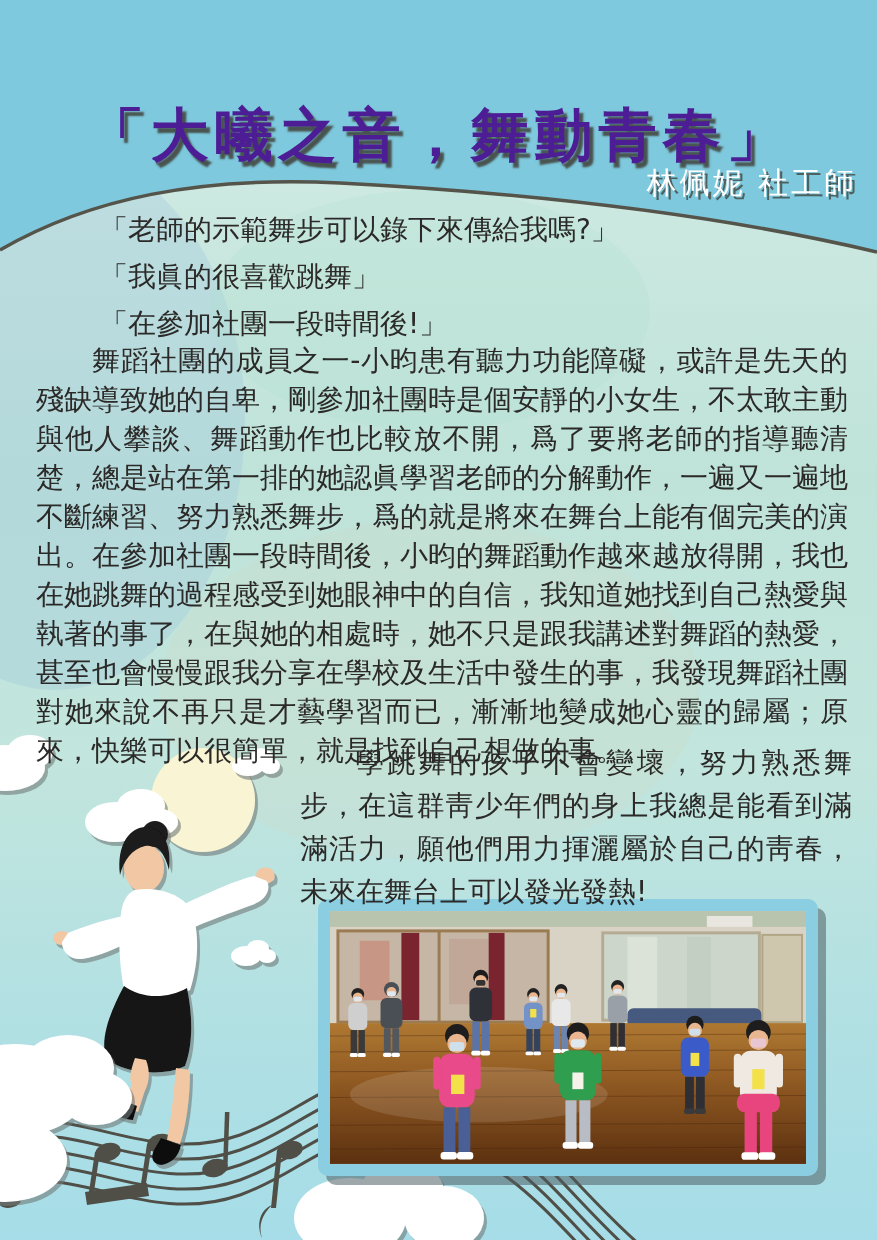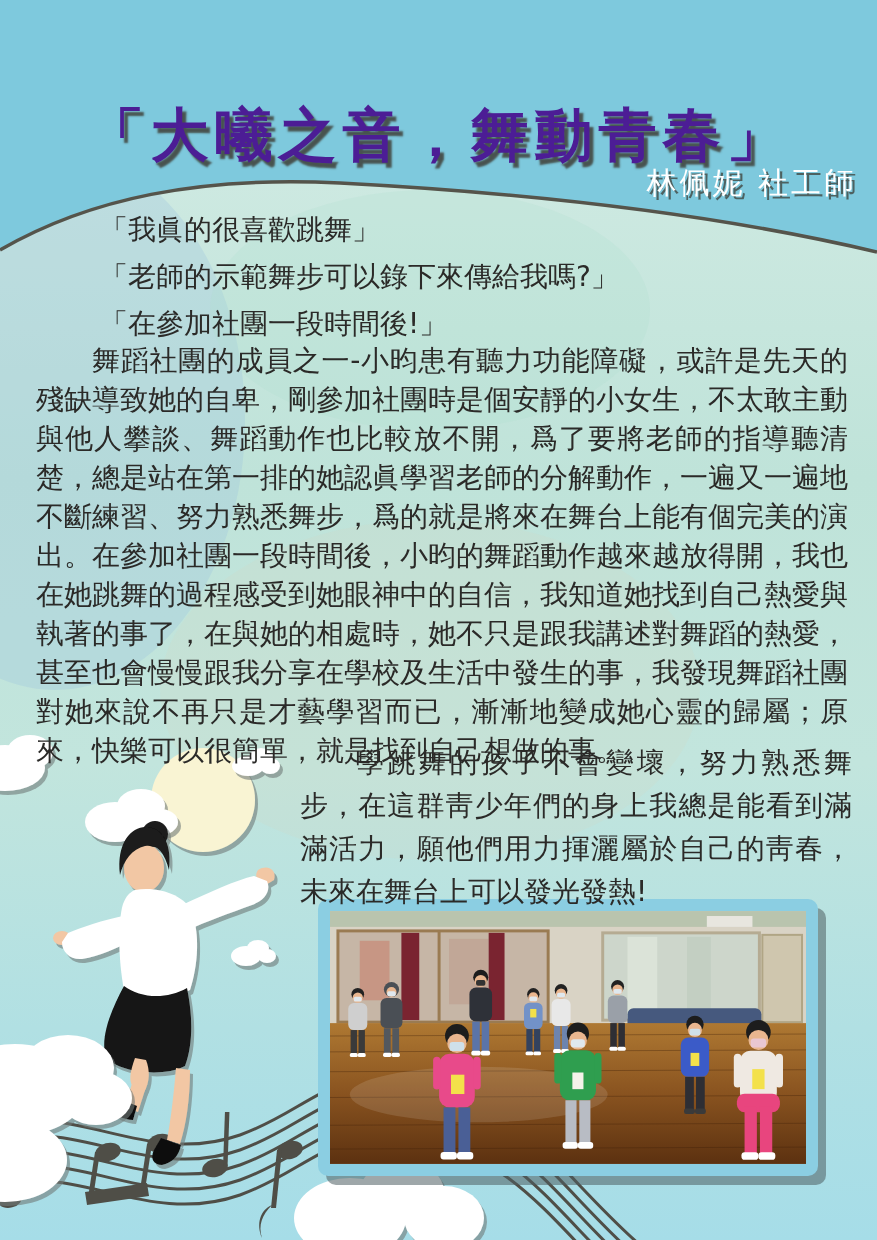--- a/index.html
+++ b/index.html
@@ -310,22 +310,22 @@
             <rect x="0" y="82" width="11" height="5" rx="2" fill="#fff"></rect>
           </g>
       </g>
     </svg>
   </div>
 
   <h1 class="page-title">「大曦之音，舞動青春」</h1>
   <div class="author">林佩妮 社工師</div>
 
   <div class="quotes">
+    <div>「老師的示範舞步可以錄下來傳給我嗎?」</div>
     <div>「我眞的很喜歡跳舞」</div>
-    <div>「老師的示範舞步可以錄下來傳給我嗎?」</div>
     <div>「在參加社團一段時間後!」</div>
   </div>
 
   <p class="para para2">在參加社團一段時間後，小昀的舞蹈動作越來越放得開，我也在她跳舞的過程感受到她眼神中的自信，我知道她找到自己熱愛與執著的事了，在與她的相處時，她不只是跟我講述對舞蹈的熱愛，甚至也會慢慢跟我分享在學校及生活中發生的事，我發現舞蹈社團對她來說不再只是才藝學習而已，漸漸地變成她心靈的歸屬；原來，快樂可以很簡單，就是找到自己想做的事。</p>
   <p class="para para1">舞蹈社團的成員之一-小昀患有聽力功能障礙，或許是先天的殘缺導致她的自卑，剛參加社團時是個安靜的小女生，不太敢主動與他人攀談、舞蹈動作也比較放不開，爲了要將老師的指導聽清楚，總是站在第一排的她認眞學習老師的分解動作，一遍又一遍地不斷練習、努力熟悉舞步，爲的就是將來在舞台上能有個完美的演出。</p>
   <p class="para para3">學跳舞的孩子不會變壞，努力熟悉舞步，在這群靑少年們的身上我總是能看到滿滿活力，願他們用力揮灑屬於自己的靑春，未來在舞台上可以發光發熱!</p>
 
 </div>
 
 </body></html>

